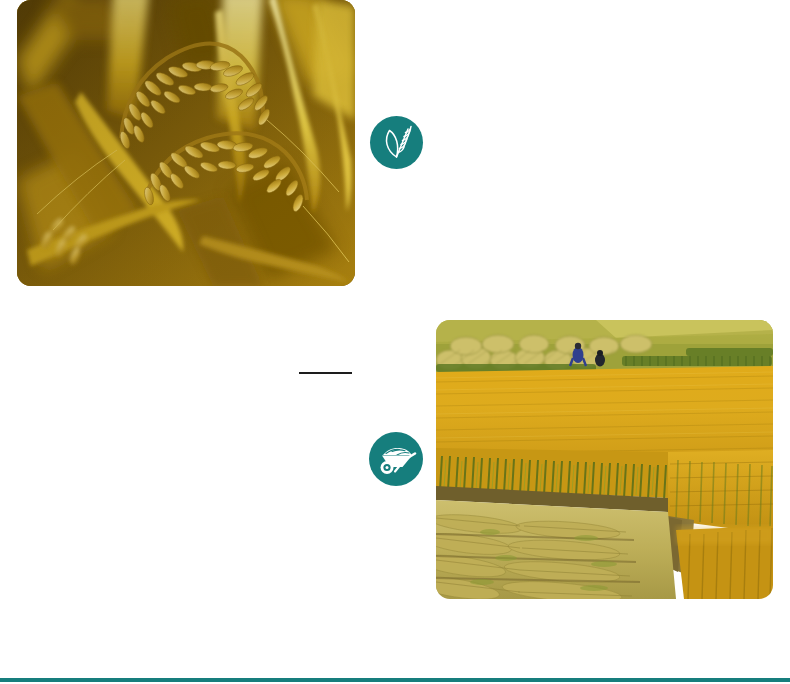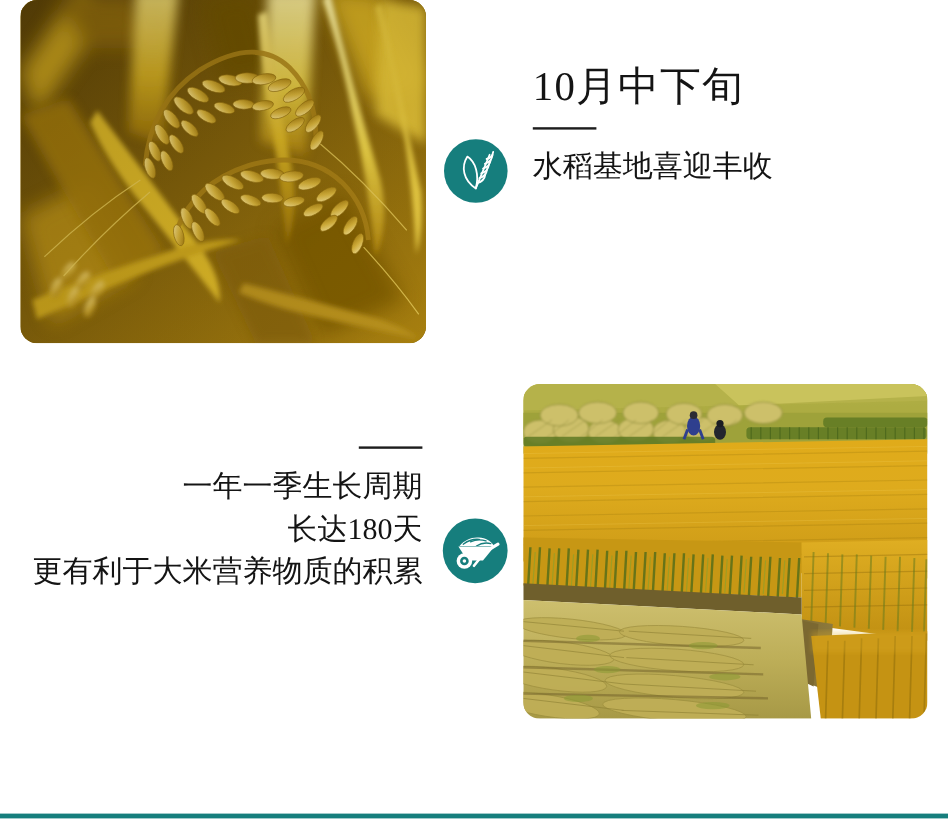--- a/index.html
+++ b/index.html
@@ -430,25 +430,20 @@
           <path d="M252 279 L254 214 M266 279 L268 214 M280 279 L282 212 M294 279 L296 212
                    M308 279 L310 210 M322 279 L324 210 M334 279 L336 208" fill="none"></path>
         </g>
         <g filter="url(#fBlur2)" opacity="0.3">
           <rect x="240" y="206" width="97" height="18" fill="#e0b02a"></rect>
         </g>
       </svg>
     </div>
   </div>
 
-  <div class="block" id="block-harvest">
-    <div class="title">10月中下旬</div>
-    <div class="rule"></div>
-    <div class="subtitle">水稻基地喜迎丰收</div>
-  </div>
 
   <div class="badge" id="badge-leaf">
     <svg width="40" height="40" viewBox="0 0 40 40">
       <g fill="none" stroke="#ffffff" stroke-width="1.5" stroke-linecap="round" stroke-linejoin="round">
 
         <path d="M19.5 34 C9 27 7 16 12.5 7.5 C19.5 12 22.5 23 19.5 34 Z"></path>
 
         <path d="M19.5 34 L31 6"></path>
 
         <path d="M21 29.5 C24.5 28.5 27 25.5 27.5 22"></path>
@@ -456,25 +451,20 @@
         <path d="M24 21.5 C27.5 20.5 30 17.5 30.5 14"></path>
         <path d="M25.5 17.5 C29 16.5 31.5 13.5 32 10"></path>
         <path d="M27 13.5 C30.5 12.5 33 9.5 33.5 6"></path>
         <path d="M28.5 9.5 C31.5 8.8 33.6 6.4 34 3.5"></path>
       </g>
     </svg>
   </div>
 
   <div class="block" id="block-growth">
     <div class="rule"></div>
-    <div class="subtitle">
-      <div class="subtitle-line">一年一季生长周期</div>
-      <div class="subtitle-line">长达180天</div>
-      <div class="subtitle-line">更有利于大米营养物质的积累</div>
-    </div>
   </div>
 
   <div class="badge" id="badge-barrow">
     <svg width="42" height="42" viewBox="0 0 42 42">
 
       <path d="M8 17 C12 12 18 9.5 24 10 C30 10.5 34 13 36 16 L36 17 Z" fill="#ffffff"></path>
       <path d="M11 15.5 C15 12.5 20 11 24.5 11.5" fill="none" stroke="#167e7d" stroke-width="1.1" stroke-linecap="round"></path>
       <path d="M17 13.5 C21 11.8 26 11.5 30 12.8" fill="none" stroke="#167e7d" stroke-width="1.1" stroke-linecap="round"></path>
       <path d="M22 17 C26 14.5 30 14 34 15" fill="none" stroke="#167e7d" stroke-width="1.1" stroke-linecap="round"></path>
 

